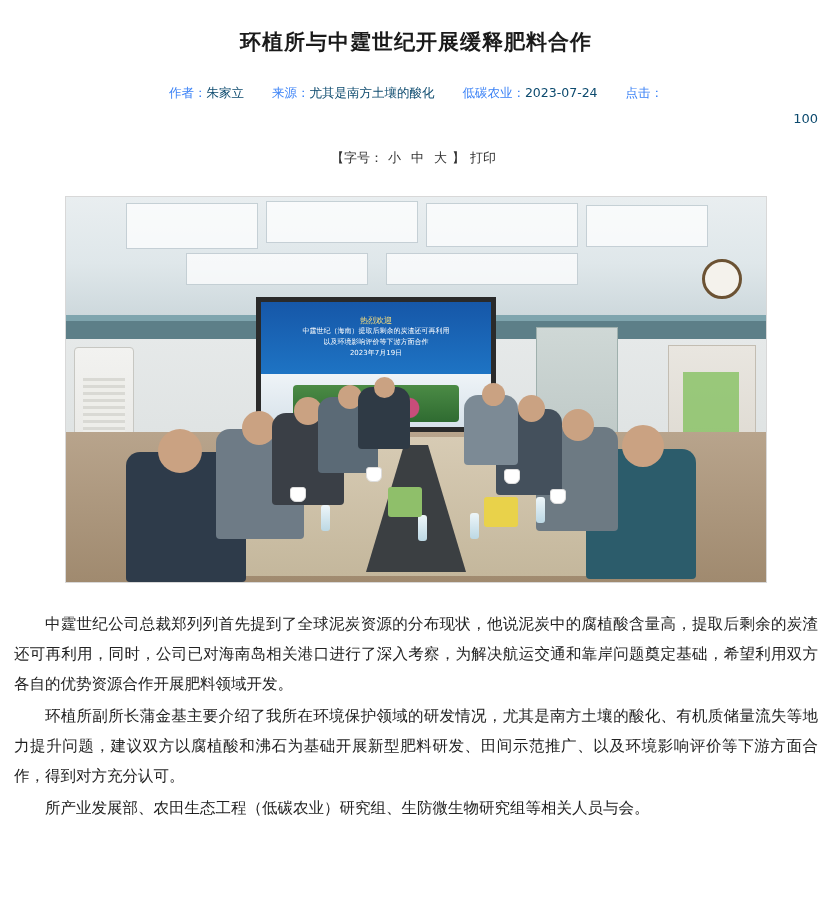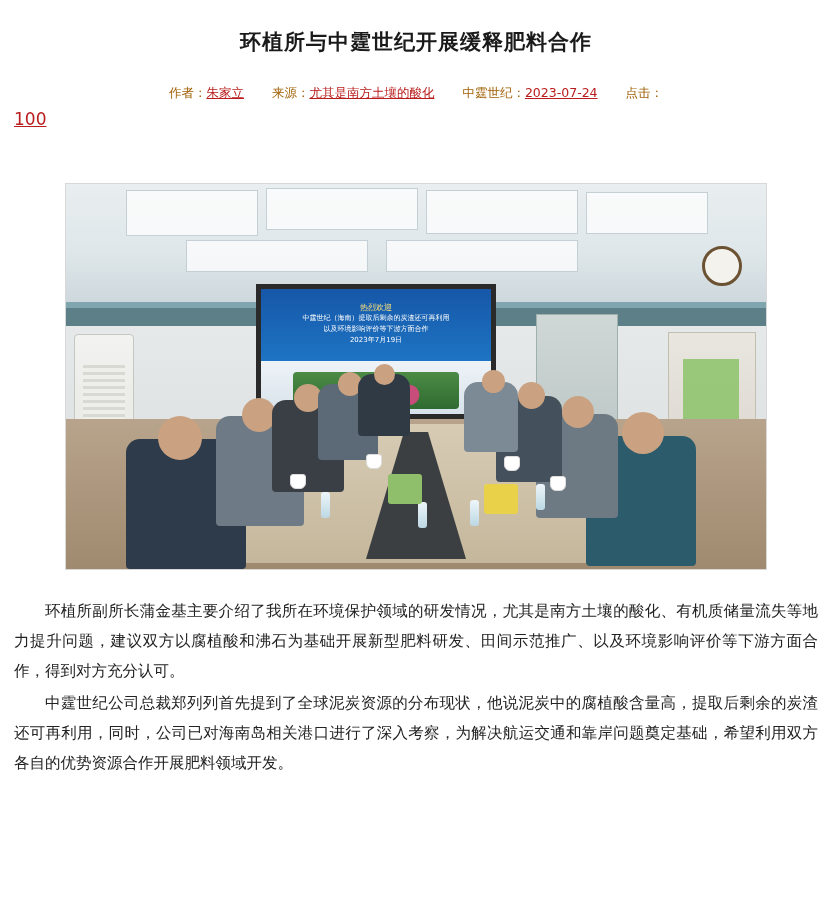--- a/index.html
+++ b/index.html
@@ -33,29 +33,28 @@
     color: #777777;
     margin-top: 22px;
     line-height: 26px;
   }
   .meta-item {
     display: inline;
     white-space: nowrap;
     margin: 0 12px;
   }
   .meta-label {
-    color: #a16207;
+    color: #3b82f6;
   }
   .meta-value {
-    color: #b91c1c;
-    text-decoration: underline;
+    color: #0c4a6e;
   }
   .hits-row {
-    text-align: left;
-    font-size: 17px;
+    text-align: right;
+    font-size: 13px;
     color: #777777;
     line-height: 26px;
   }
   .fontsize-row {
     text-align: center;
     font-size: 13px;
     color: #333333;
     margin-top: 14px;
     line-height: 24px;
   }
@@ -90,21 +89,20 @@
     text-align: center;
   }
   .photo {
     width: 700px;
     height: 385px;
     display: inline-block;
     position: relative;
     overflow: hidden;
     background: #b9c3c7;
     border: 1px solid #d8d8d8;
-    margin-top: 25px;
   }
   
   .ph-ceiling {
     position: absolute;
     left: 0; top: 0; width: 100%; height: 120px;
     background: linear-gradient(180deg,#e9eef0 0%, #dfe7ea 55%, #cdd8dc 100%);
   }
   .ph-ceil-panel {
     position: absolute;
     background: rgba(255,255,255,0.72);
@@ -249,31 +247,34 @@
   <h1 class="article-title">环植所与中霆世纪开展缓释肥料合作</h1>
 
   <div class="meta-row">
     <span class="meta-item">
       <span class="meta-label">作者：</span><span class="meta-value">朱家立</span>
     </span>
     <span class="meta-item">
       <span class="meta-label">来源：</span><span class="meta-value">尤其是南方土壤的酸化</span>
     </span>
     <span class="meta-item">
-      <span class="meta-label">中霆世纪：</span><span class="meta-value">2023-07-24</span>
+      <span class="meta-label">低碳农业：</span><span class="meta-value">2023-07-24</span>
     </span>
     <span class="meta-item">
       <span class="meta-label">点击：</span>
     </span>
   </div>
 
   <div class="hits-row">
     <span class="meta-value">100</span>
   </div>
 
+  <div class="fontsize-row">
+    <span class="fs-label">【字号：</span><a>小</a><a>中</a><a>大</a><span class="fs-label">】</span><a class="print-link">打印</a>
+  </div>
 
   <div class="content">
 
 
     <div class="figure">
       <div class="photo">
         <div class="ph-ceiling"></div>
         <div class="ph-ceil-panel" style="left:60px;top:6px;width:130px;height:44px;"></div>
         <div class="ph-ceil-panel" style="left:200px;top:4px;width:150px;height:40px;"></div>
         <div class="ph-ceil-panel" style="left:360px;top:6px;width:150px;height:42px;"></div>
@@ -339,17 +340,18 @@
         <div class="ph-bottle" style="left:470px;top:300px;"></div>
         <div class="ph-cup" style="left:224px;top:290px;"></div>
         <div class="ph-cup" style="left:300px;top:270px;"></div>
         <div class="ph-cup" style="left:438px;top:272px;"></div>
         <div class="ph-cup" style="left:484px;top:292px;"></div>
         <div class="ph-bag" style="left:322px;top:290px;background:#8fbf6a;"></div>
         <div class="ph-bag" style="left:418px;top:300px;"></div>
       </div>
     </div>
 
+    <p>中霆世纪公司总裁郑列列首先提到了全球泥炭资源的分布现状，他说泥炭中的腐植酸含量高，提取后剩余的炭渣还可再利用，同时，公司已对海南岛相关港口进行了深入考察，为解决航运交通和靠岸问题奠定基础，希望利用双方各自的优势资源合作开展肥料领域开发。</p>
     <p>环植所副所长蒲金基主要介绍了我所在环境保护领域的研发情况，尤其是南方土壤的酸化、有机质储量流失等地力提升问题，建议双方以腐植酸和沸石为基础开展新型肥料研发、田间示范推广、以及环境影响评价等下游方面合作，得到对方充分认可。</p>
-    <p>中霆世纪公司总裁郑列列首先提到了全球泥炭资源的分布现状，他说泥炭中的腐植酸含量高，提取后剩余的炭渣还可再利用，同时，公司已对海南岛相关港口进行了深入考察，为解决航运交通和靠岸问题奠定基础，希望利用双方各自的优势资源合作开展肥料领域开发。</p>
+    <p>所产业发展部、农田生态工程（低碳农业）研究组、生防微生物研究组等相关人员与会。</p>
   </div>
 
 </div>
 
 </body></html>

